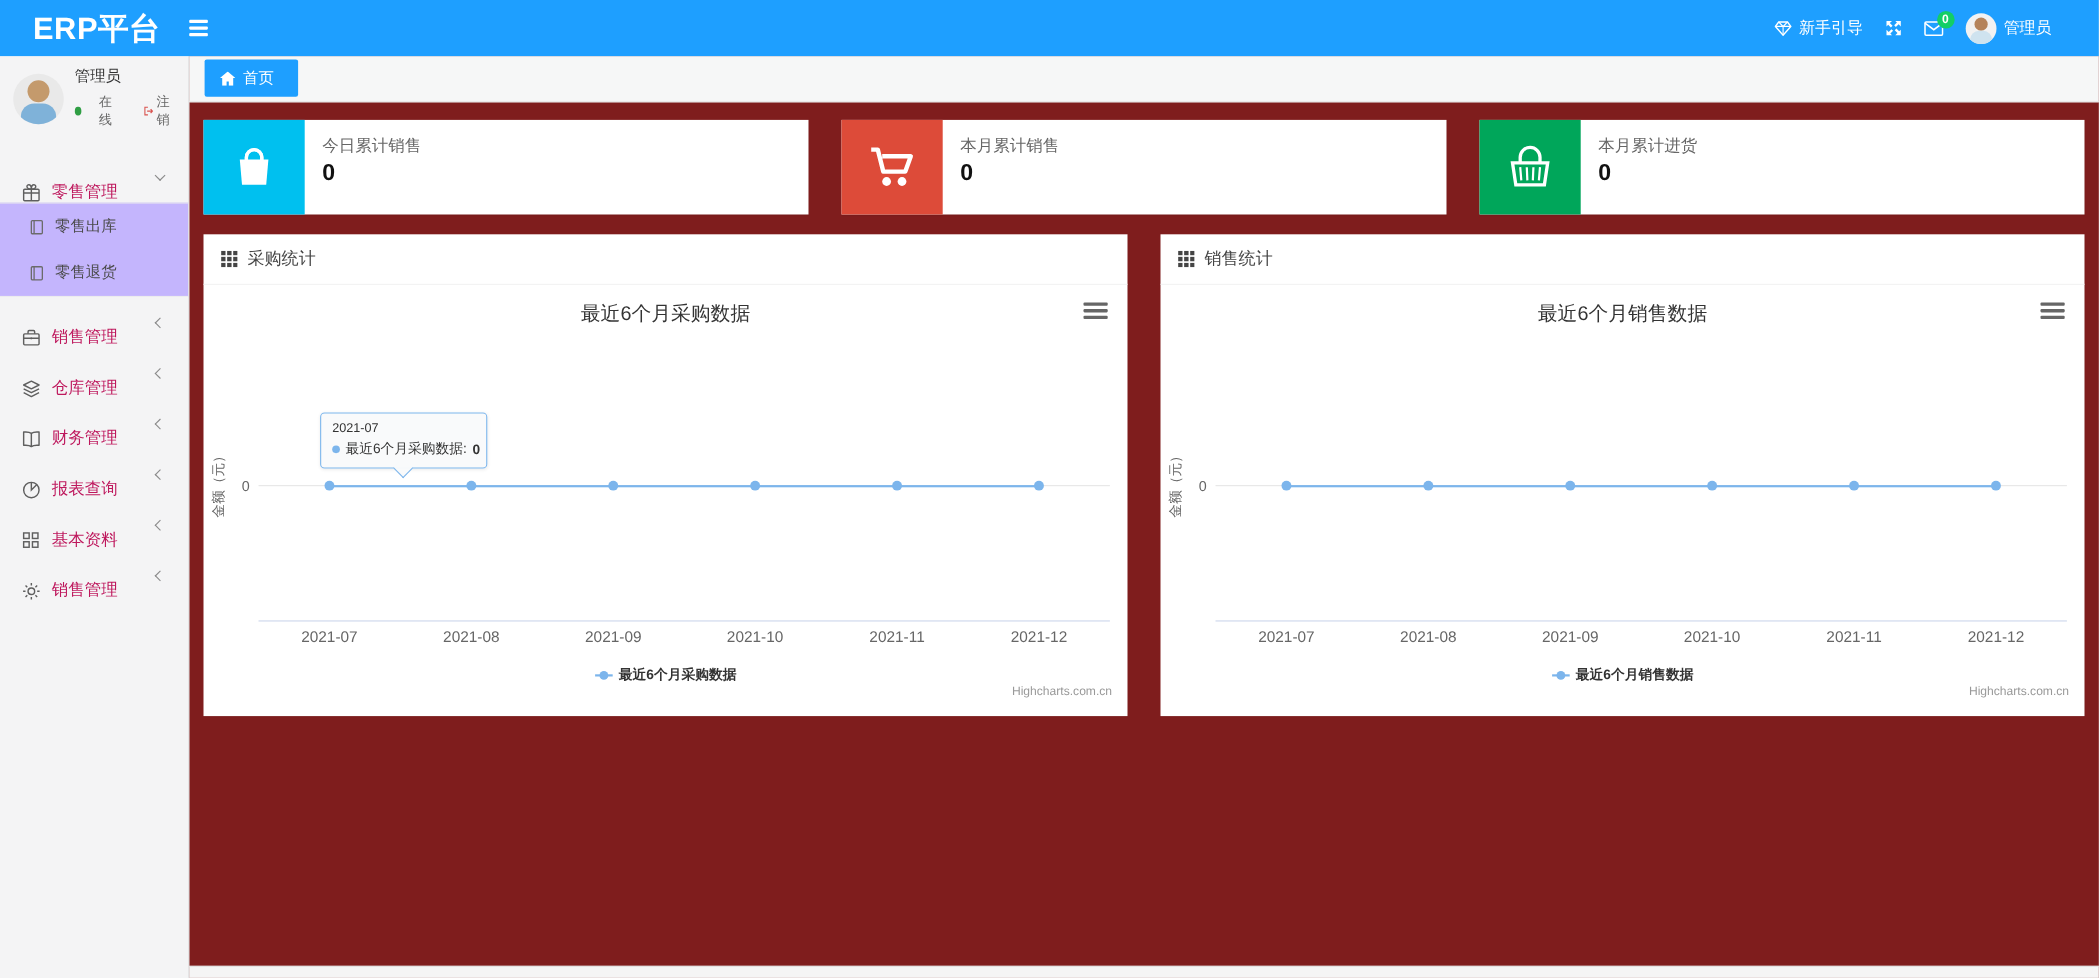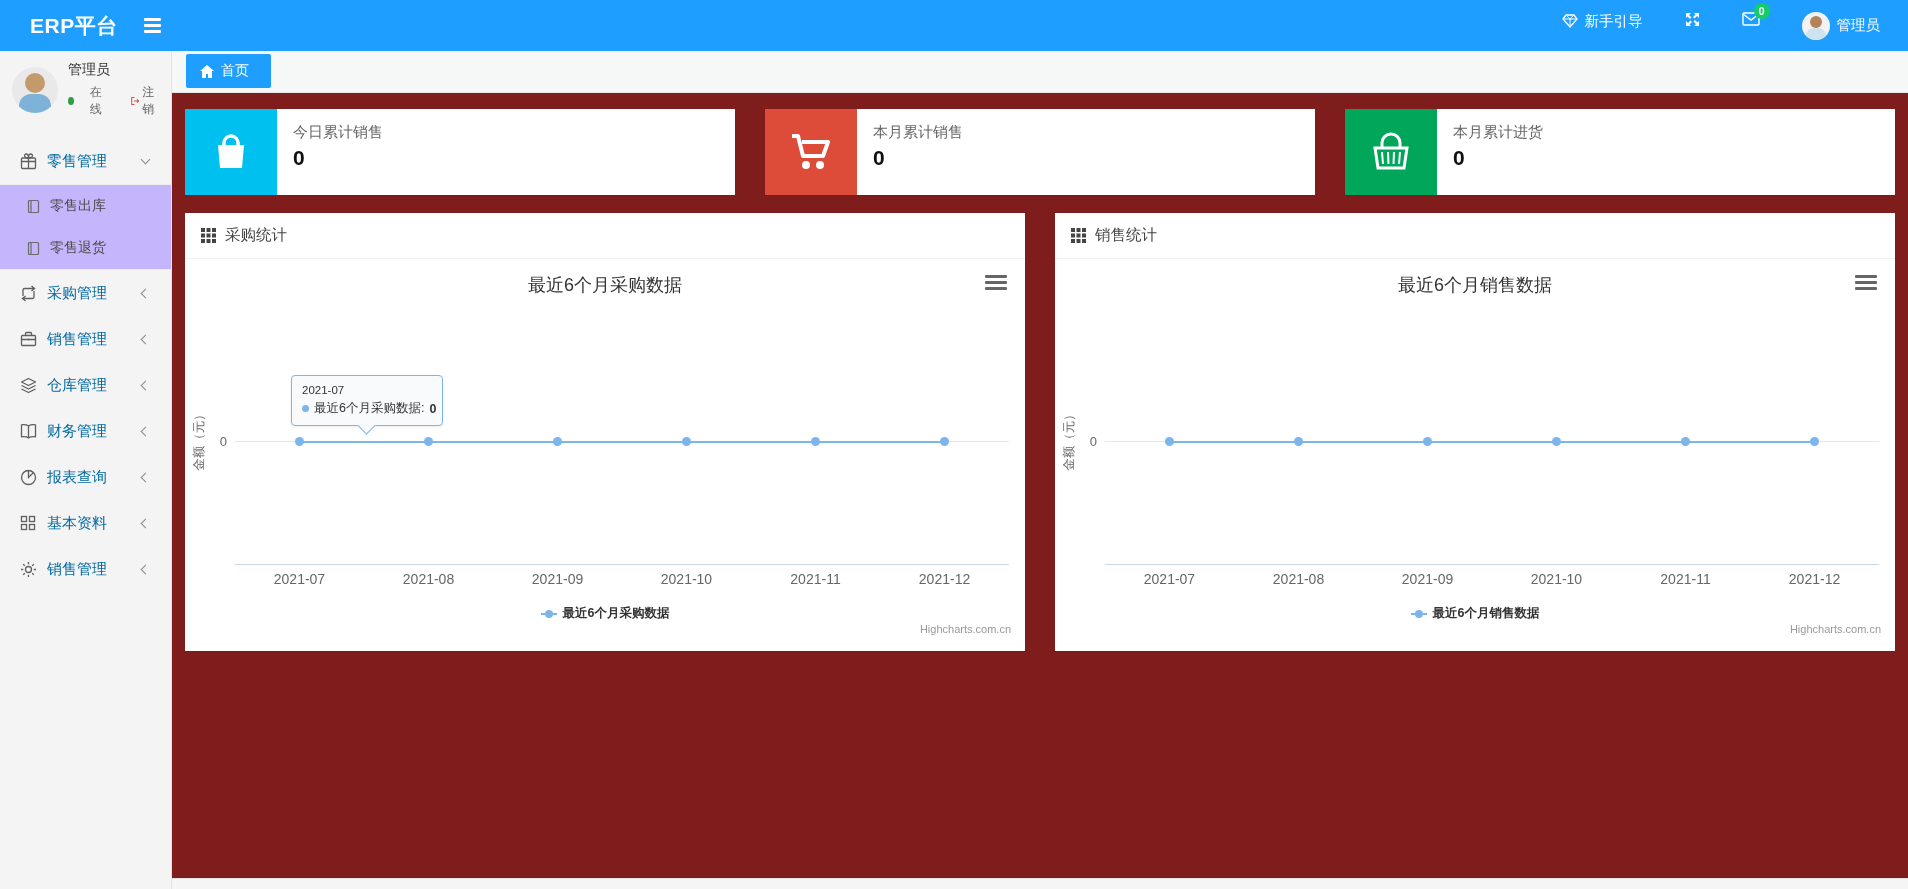--- a/index.html
+++ b/index.html
@@ -2,24 +2,24 @@
 <html><head>
 <meta charset="utf-8">
 <style>
   * { margin:0; padding:0; box-sizing:border-box; }
   html,body { width:1908px; height:889px; overflow:hidden;
     font-family:"Liberation Sans","DejaVu Sans",sans-serif; background:#efefef; }
 
   
   .navbar { position:absolute; left:0; top:0; right:0; height:51px; background:#1E9FFF;
     display:flex; align-items:center; color:#fff; z-index:30; }
-  .brand { font-size:21px; font-weight:bold; margin-left:30px; letter-spacing:.5px; }
+  .brand { font-size:28px; font-weight:bold; margin-left:30px; letter-spacing:.5px; }
   .nav-burger { margin-left:26px; cursor:pointer; display:flex; flex-direction:column; gap:3px; }
   .nav-burger i { display:block; width:17px; height:3px; background:#fff; border-radius:1px; }
-  .nav-right { margin-left:auto; display:flex; align-items:flex-start; gap:42px; padding-right:28px; font-size:14.5px; }
+  .nav-right { margin-left:auto; display:flex; align-items:center; gap:20px; padding-right:43px; font-size:14.5px; }
   .nav-item { display:flex; align-items:center; gap:7px; cursor:pointer; }
   .nav-icon svg { display:block; }
   .mail-wrap { position:relative; }
   .badge { position:absolute; top:-9px; right:-10px; min-width:16px; height:16px; padding:0 4px;
     background:#13ce66; color:#fff; font-size:11px; line-height:16px; text-align:center; border-radius:8px; font-weight:bold;}
   .nav-avatar { width:28px; height:28px; border-radius:50%; background:#f2f2f2; position:relative; overflow:hidden; }
   .nav-avatar .head { position:absolute; left:8px; top:4px; width:12px; height:12px; border-radius:50%; background:#b5835a; }
   .nav-avatar .body { position:absolute; left:4px; top:16px; width:20px; height:12px; border-radius:8px 8px 0 0; background:#cfe3ef; }
 
   
@@ -29,22 +29,22 @@
   .user-avatar { width:46px; height:46px; border-radius:50%; background:#e9e9e9; position:relative; overflow:hidden; flex:none; }
   .user-avatar .head { position:absolute; left:13px; top:6px; width:20px; height:20px; border-radius:50%; background:#c49a6c; }
   .user-avatar .body { position:absolute; left:7px; top:27px; width:32px; height:20px; border-radius:12px 12px 0 0; background:#7fb2d9; }
   .user-meta { display:flex; flex-direction:column; gap:5px; }
   .user-name { font-size:14px; color:#333; }
   .user-status-row { display:flex; align-items:center; gap:16px; font-size:12px; color:#666; }
   .dot-online { width:8px; height:8px; border-radius:50%; background:#2f9e44; display:inline-block; }
   .logout-link { display:flex; align-items:center; gap:3px; margin-left:8px; cursor:pointer; color:#666; }
 
   .menu { margin-top:12px; }
-  .menu-item { height:46px; display:flex; align-items:center; padding:0 20px 0 20px;
-    font-size:15px; color:#0369a1; cursor:pointer; position:relative; }
+  .menu-item { height:46px; display:flex; align-items:flex-end; padding:0 20px 0 20px;
+    font-size:15px; color:#be185d; cursor:pointer; position:relative; }
   .menu-item .mi-icon { width:18px; height:18px; margin-right:9px; color:#5f5f5f; flex:none; display:flex; align-items:center; }
   .chev { width:7px; height:7px; display:inline-block; position:absolute; right:22px; }
   .chev-down { border-right:1.6px solid #8a8a8a; border-bottom:1.6px solid #8a8a8a; transform:rotate(45deg); top:18px; }
   .chev-left { border-left:1.6px solid #8a8a8a; border-bottom:1.6px solid #8a8a8a; transform:rotate(45deg); top:20px; }
   .submenu { background:#c4b5fd; border-top:1px solid #ececee; border-bottom:1px solid #ececee; }
   .submenu-item { height:42px; display:flex; align-items:center; padding-left:26px; font-size:14px; color:#4a4a4a; cursor:pointer; }
   .submenu-item .mi-icon { width:16px; height:16px; margin-right:8px; color:#6b6b6b; display:flex; align-items:center; }
 
   
   .main { position:absolute; left:172px; top:51px; right:0; bottom:0; background:#7f1d1d; }
@@ -200,29 +200,20 @@
         <span class="mi-icon">
           <svg width="15" height="15" viewBox="0 0 15 15" fill="none" stroke="currentColor" stroke-width="1.2">
             <rect x="2.5" y="1.5" width="10" height="12" rx="1"></rect>
               <path d="M5 1.5v12"></path>
           </svg>
         </span>
         <span>零售退货</span>
       </div>
     </div>
 
-    <div class="menu-item">
-      <span class="mi-icon">
-        <svg width="17" height="17" viewBox="0 0 17 17" fill="none" stroke="currentColor" stroke-width="1.3">
-          <path d="M3 11V5a1.5 1.5 0 011.5-1.5H14M11.5 1l3 2.5-3 2.5M14 6v6a1.5 1.5 0 01-1.5 1.5H3M5.5 16l-3-2.5 3-2.5"></path>
-        </svg>
-      </span>
-      <span>采购管理</span>
-      <span class="chev chev-left"></span>
-    </div>
 
     <div class="menu-item">
       <span class="mi-icon">
         <svg width="17" height="17" viewBox="0 0 17 17" fill="none" stroke="currentColor" stroke-width="1.3">
           <rect x="1.5" y="4.5" width="14" height="10" rx="1"></rect>
             <path d="M5.5 4.5v-2a1 1 0 011-1h4a1 1 0 011 1v2M1.5 8.5h14M8.5 7.5v2"></path>
         </svg>
       </span>
       <span>销售管理</span>
       <span class="chev chev-left"></span>

